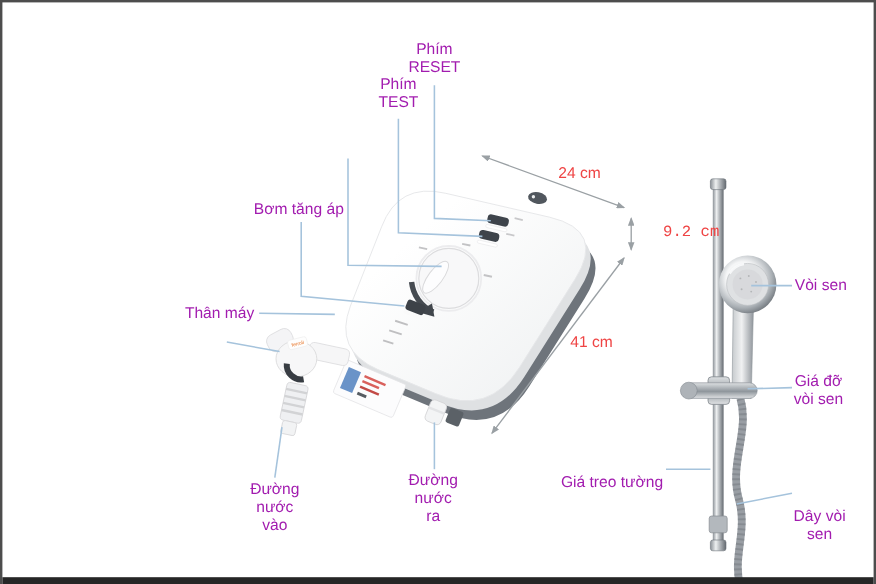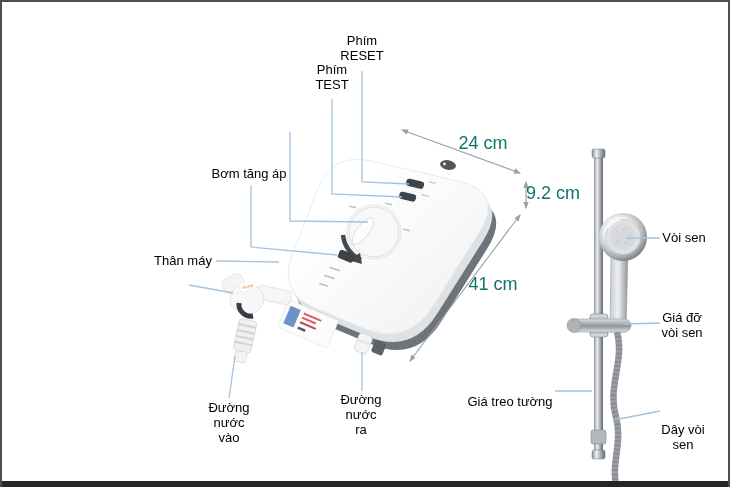--- a/index.html
+++ b/index.html
@@ -11,28 +11,28 @@
     border-top:2px solid #4d4d4d;
     border-left:2px solid #4d4d4d;
     border-right:2px solid #4d4d4d;
     overflow:hidden;
     font-family:"Liberation Sans","DejaVu Sans",sans-serif;
   }
   .scene{position:absolute;left:0;top:0;width:730px;height:487px;}
   .labels{position:absolute;left:0;top:0;width:730px;height:487px;pointer-events:none;}
   .lbl{
     position:absolute;
-    color:#000000;
+    color:#a21caf;
     font-size:13px;
     line-height:15px;
     white-space:pre-line;
     text-align:center;
     transform:translateX(-50%);
   }
-  .dim{color:#0f766e;font-size:18px;}
+  .dim{color:#ef4444;font-size:13px;}
   .bottom-bar{
     position:absolute;left:-2px;bottom:0;width:730px;height:6px;
     background:#262626;
   }
 </style>
 </head>
 <body>
 
 <div class="stage">
 
@@ -211,21 +211,21 @@
 TEST</div>
     <div class="lbl" style="left:247px;top:164px;">Bơm tăng áp</div>
     <div class="lbl" style="left:181px;top:251px;">Thân máy</div>
     <div class="lbl" style="left:227px;top:398px;">Đường
 nước
 vào</div>
     <div class="lbl" style="left:359px;top:390px;">Đường
 nước
 ra</div>
     <div class="lbl dim" style="left:481px;top:134px;">24 cm</div>
-    <div class="lbl dim" style="left:551px;top:184px;">9.2 cm</div>
+    <div class="lbl dim" style="left:574px;top:184px;font-family:Liberation Mono, monospace;">9.2 cm</div>
     <div class="lbl dim" style="left:491px;top:275px;">41 cm</div>
     <div class="lbl" style="left:682px;top:228px;">Vòi sen</div>
     <div class="lbl" style="left:680px;top:308px;">Giá đỡ
 vòi sen</div>
     <div class="lbl" style="left:508px;top:392px;text-align:right;">Giá treo tường</div>
     <div class="lbl" style="left:681px;top:420px;">Dây vòi
 sen</div>
   </div>
 
   <div class="bottom-bar"></div>

